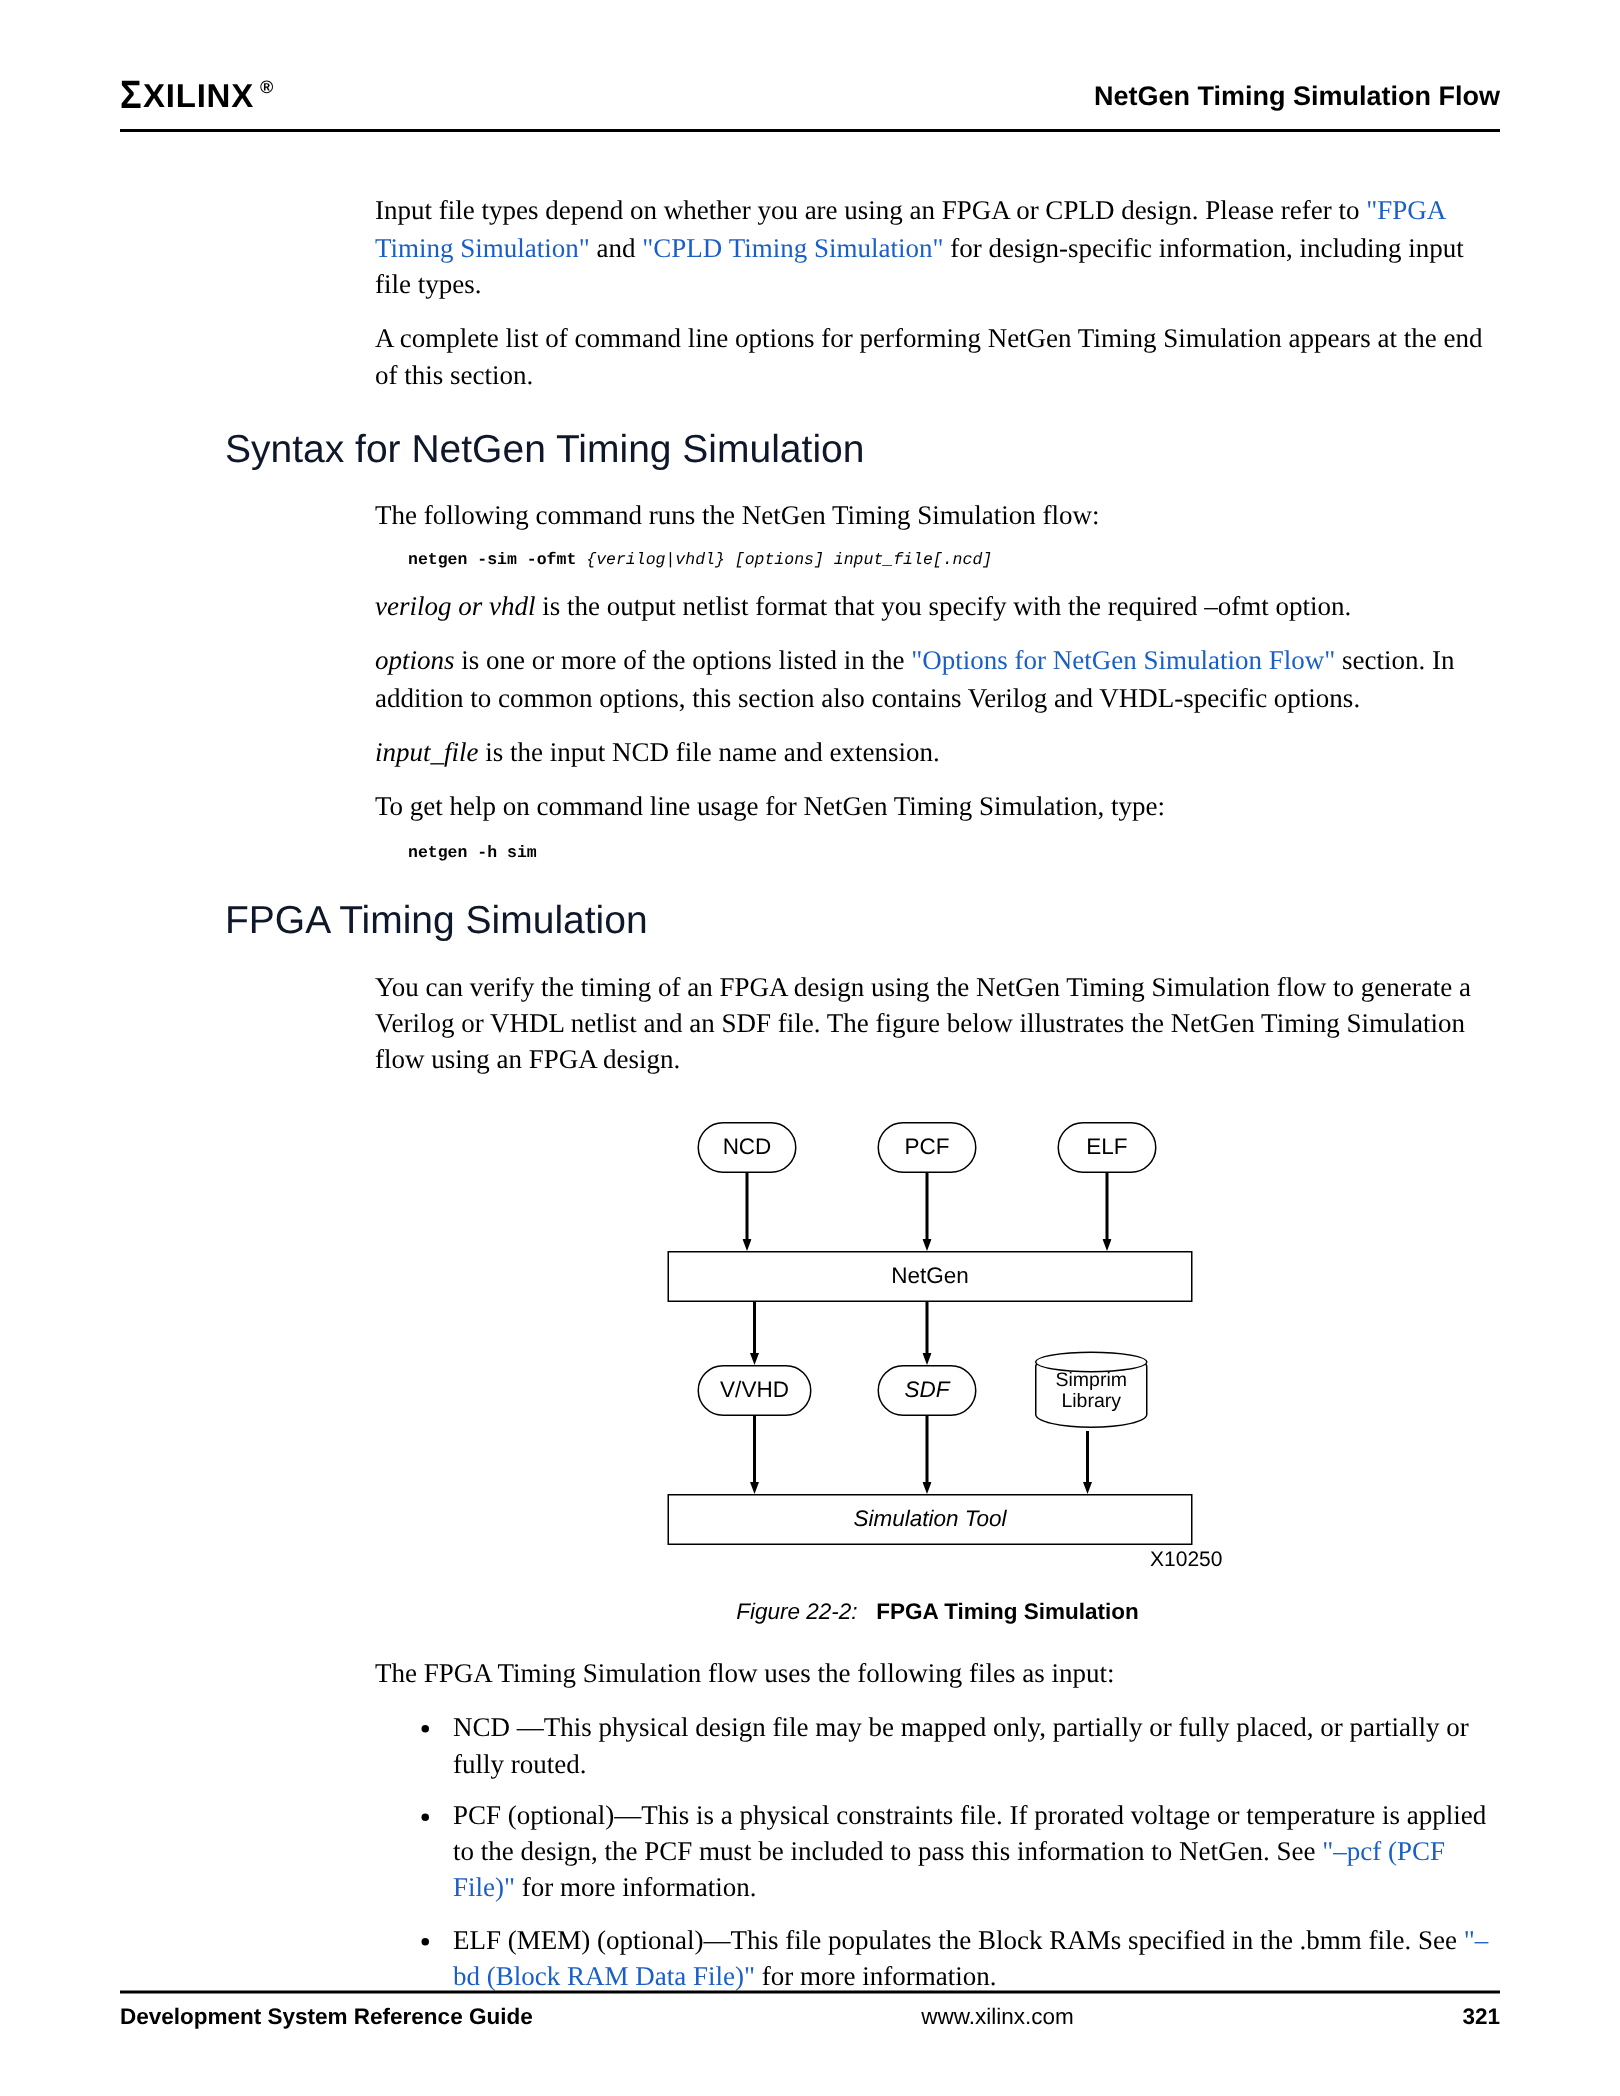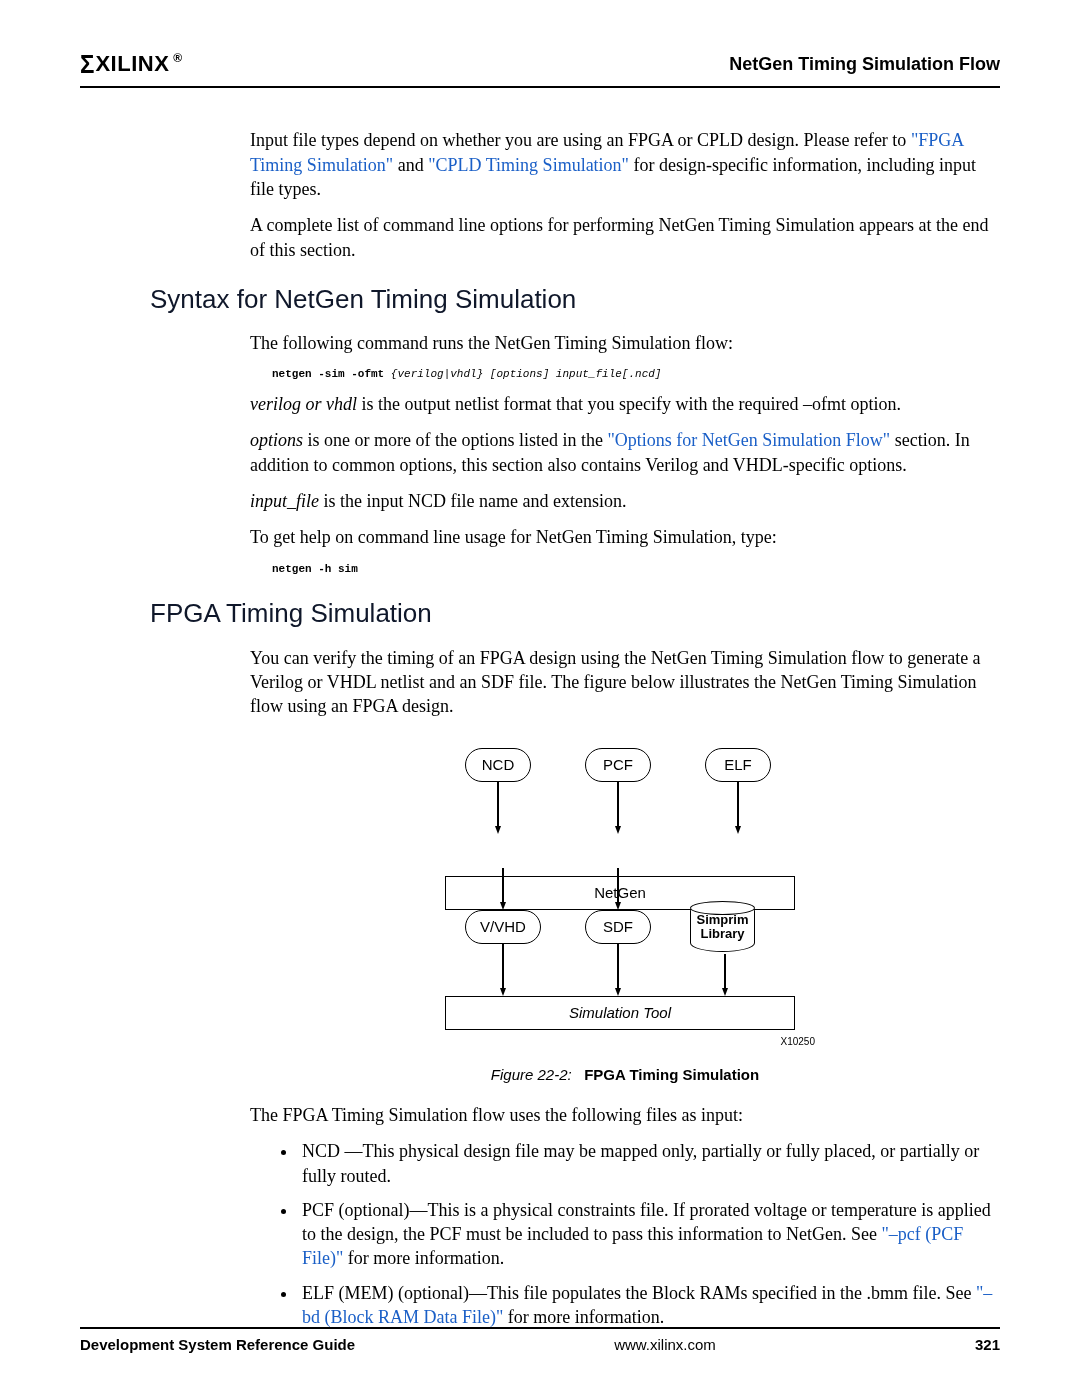--- a/index.html
+++ b/index.html
@@ -84,40 +84,40 @@
   }
   .rect {
     position: absolute;
     border: 1.8px solid #000;
     background: #fff;
     display:flex; align-items:center; justify-content:center;
     height: 34px;
   }
   .cyl {
     position:absolute;
-    width:65px; height:50px;
+    width:75px; height:50px;
     display:flex; align-items:center; justify-content:center;
-    text-align:center; line-height:1.1;font-weight:bold;
+    text-align:center; line-height:1.1;
   }
   .cyl::before {
     content:"";
     position:absolute; inset:0;
     border:1.8px solid #000;
     border-radius: 50% / 18%;
     background:#fff;
   }
   .cyl::after{
     content:"";
     position:absolute; top:-1px; left:0; right:0; height:12px;
     border:1.8px solid #000;
     border-radius:50%;
     background:#fff;
   }
   .cyl span{ position:relative; z-index:2; font-size:13px; }
-  .figid { position:absolute; right:0; bottom:0; font-size:10px; }
+  .figid { position:absolute; right:0; bottom:0; font-size:14px; }
   .footer {
     position: absolute;
     bottom: 42px; left: 80px; right: 80px;
     border-top: 2px solid #000;
     display:flex; justify-content: space-between;
     font-family: Arial, Helvetica, sans-serif;
     font-weight: bold;
     font-size: 15px;
     padding-top: 6px;
     align-items: center;
@@ -176,24 +176,24 @@
   <div class="content-block">
     <p>You can verify the timing of an FPGA design using the NetGen Timing Simulation flow to generate a Verilog or VHDL netlist and an SDF file. The figure below illustrates the NetGen Timing Simulation flow using an FPGA design.</p>
 
     <div class="figure-wrap">
       <div class="diagram">
         
         <div class="oval" style="left:30px; top:0; width:66px;">NCD</div>
         <div class="oval" style="left:150px; top:0; width:66px;">PCF</div>
         <div class="oval" style="left:270px; top:0; width:66px;">ELF</div>
         
-        <div class="rect" style="left:10px; top:86px; width:350px;margin-top:42px;">NetGen</div>
+        <div class="rect" style="left:10px; top:86px; width:350px;">NetGen</div>
         
         <div class="oval" style="left:30px; top:162px; width:76px;">V/VHD</div>
-        <div class="oval" style="left:150px; top:162px; width:66px;">SDF</div>
+        <div class="oval" style="left:150px; top:162px; width:66px;font-style:italic;">SDF</div>
         <div class="cyl" style="left:255px; top:154px;">
             <span style="white-space:pre-line;">Simprim
 Library</span>
           </div>
         
         <div class="rect" style="left:10px; top:248px; width:350px;font-style:italic;">Simulation Tool</div>
         
         <svg class="arrow" style="left:60px; top:34px;" width="6" height="52">
             <line x1="3" y1="0" x2="3" y2="44" stroke="#000" stroke-width="2"></line>
             <polygon points="0,44 6,44 3,52" fill="#000"></polygon>

